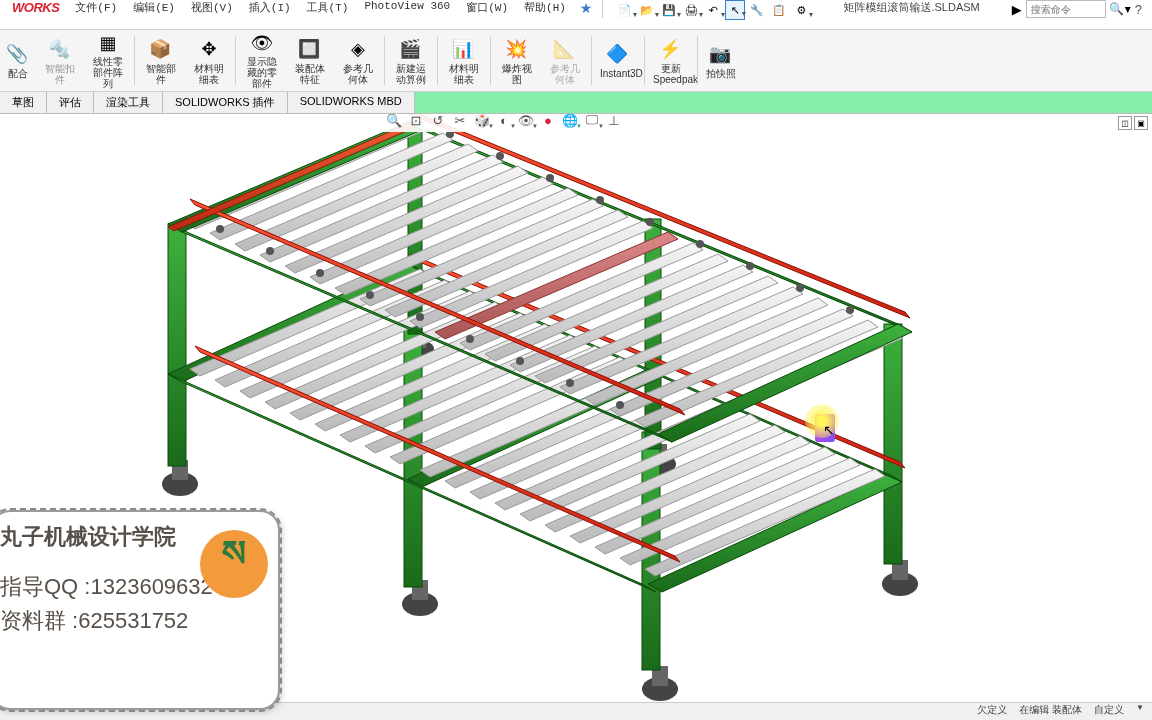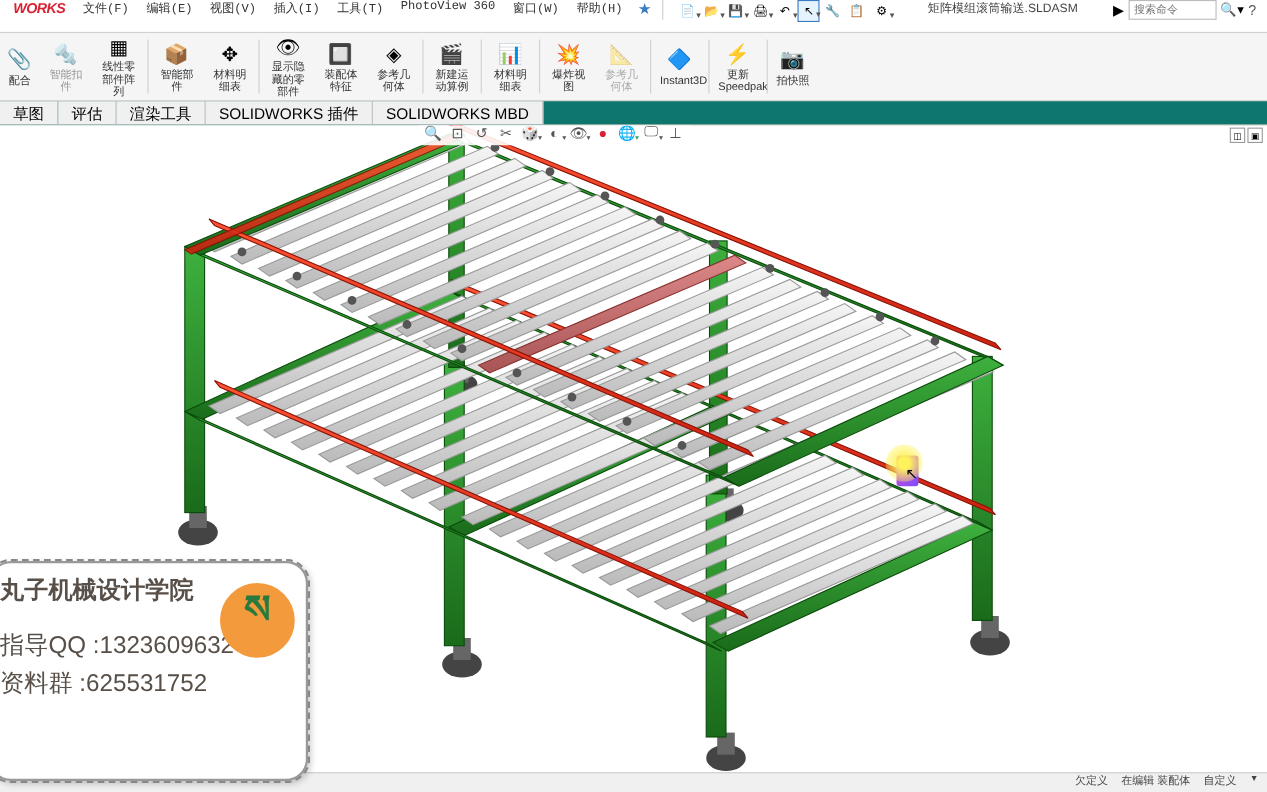--- a/index.html
+++ b/index.html
@@ -20,21 +20,21 @@
 .help-icon { color: #555; font-size: 13px; cursor: pointer; }
 
 
 .ribbon { height: 62px; background: #f5f5f5; border-bottom: 1px solid #d0d0d0; display: flex; align-items: stretch; }
 .ribbon-btn { display: flex; flex-direction: column; align-items: center; justify-content: center; padding: 2px 6px; cursor: pointer; min-width: 30px; }
 .ribbon-icon { width: 24px; height: 24px; display: flex; align-items: center; justify-content: center; font-size: 18px; }
 .ribbon-label { font-size: 10px; color: #333; text-align: center; line-height: 11px; margin-top: 2px; max-width: 36px; }
 .ribbon-sep { width: 1px; background: #d0d0d0; margin: 6px 2px; }
 
 
-.tabs { height: 22px; background: #0f766e; border-bottom: 1px solid #bbb; display: flex; font-size: 14px; }
+.tabs { height: 22px; background: #86efac; border-bottom: 1px solid #bbb; display: flex; font-size: 11px; }
 .tab { padding: 3px 12px; border-right: 1px solid #bbb; cursor: pointer; background: #f0f0f0; }
 
 
 .viewport { position: absolute; top: 114px; left: 0; right: 0; bottom: 18px; background: #fff; overflow: hidden; }
 .viewport-toolbar { position: absolute; top: -6px; left: 380px; display: flex; gap: 2px; z-index: 10; background: rgba(255,255,255,0.9); padding: 2px 4px; border-radius: 3px; }
 .vt-btn { width: 20px; height: 20px; display: flex; align-items: center; justify-content: center; cursor: pointer; font-size: 13px; color: #555; position: relative; }
 .vt-dd { font-size: 6px; position: absolute; right: -2px; bottom: 1px; }
 
 
 .model-svg { position: absolute; top: -20px; left: 120px; }

